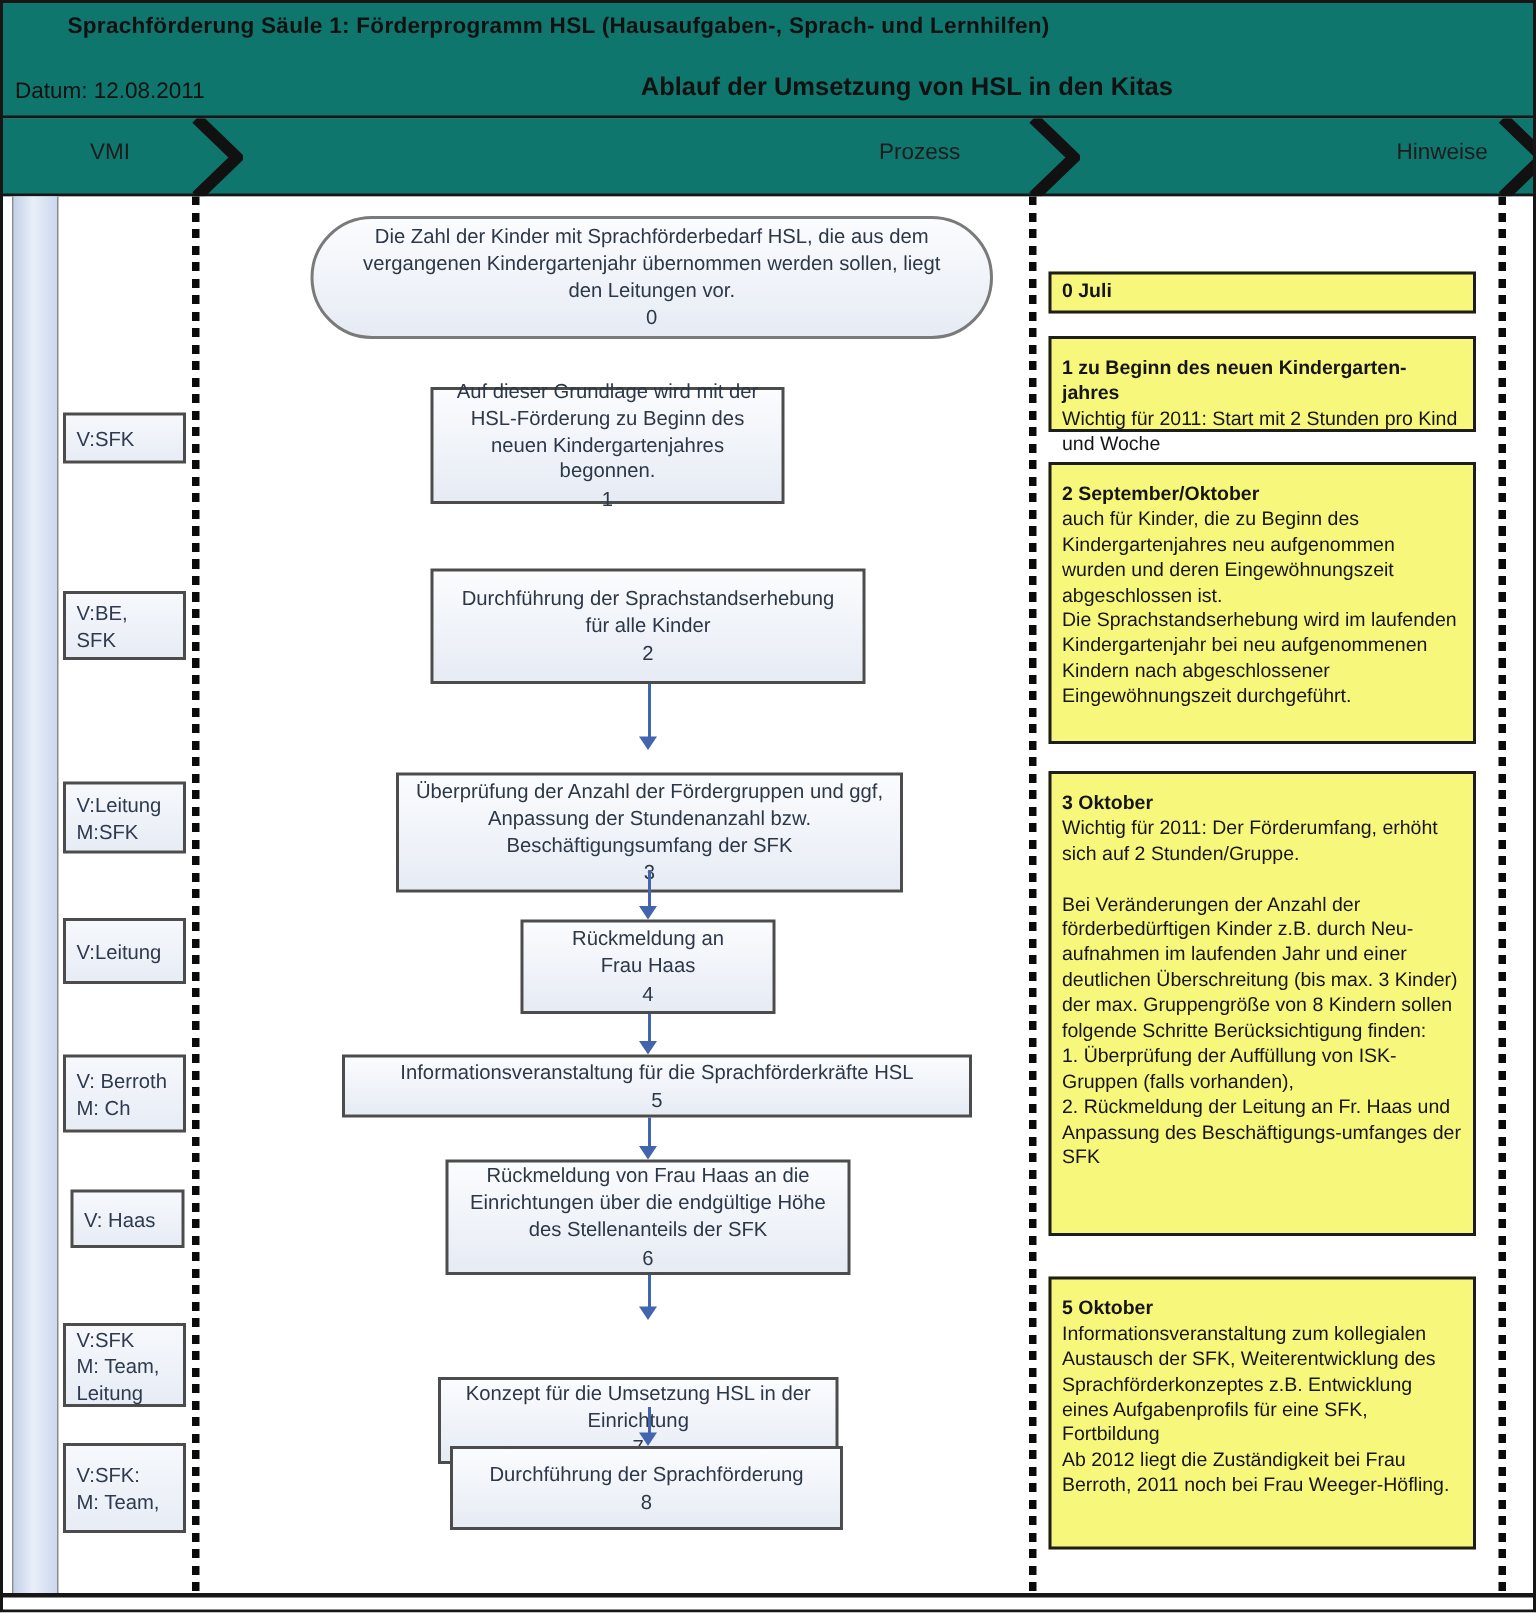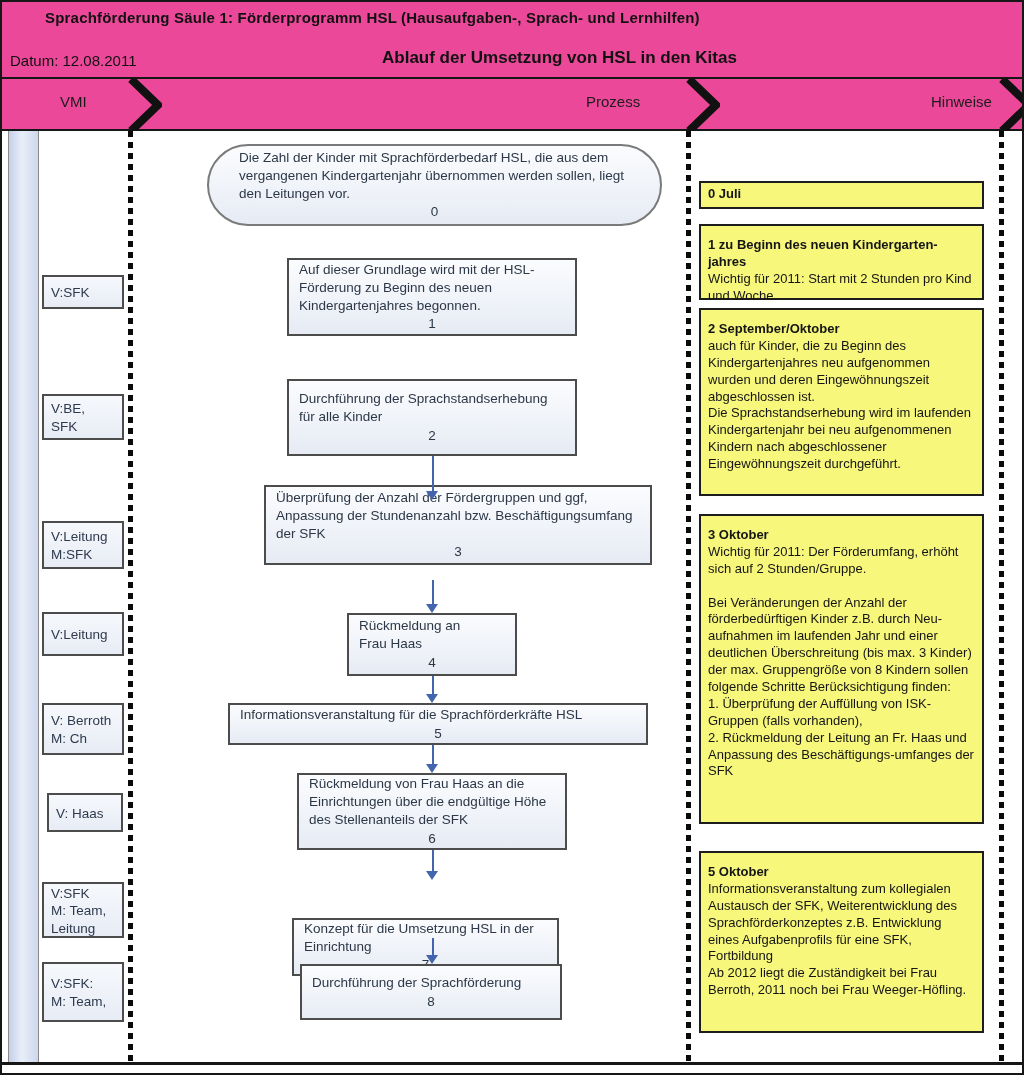--- a/index.html
+++ b/index.html
@@ -7,30 +7,30 @@
     position:relative;
     width:1024px;height:1075px;
     box-sizing:border-box;
     border:2px solid #161616;
     font-family:"Liberation Sans","DejaVu Sans",sans-serif;
     color:#111;
     background:#fff;
     overflow:hidden;
   }
   
-  .band{background:#ec4899;box-sizing:border-box;position:relative;}
+  .band{background:#0f766e;box-sizing:border-box;position:relative;}
   #band-top{height:77px;border-bottom:2px solid #161616;}
   #doc-title{
     position:absolute;left:43px;top:7px;
     font-size:15px;font-weight:bold;letter-spacing:.2px;
   }
   #doc-date{position:absolute;left:8px;top:50px;font-size:15px;}
   #doc-subtitle{
     position:absolute;left:380px;top:46px;width:400px;
-    text-align:left;font-size:17px;font-weight:bold;
+    text-align:right;font-size:17px;font-weight:bold;
   }
   #band-cols{height:52px;border-bottom:2px solid #161616;}
   .col-label{position:absolute;top:14px;font-size:15px;color:#1c1c1c;}
   #col-vmi{left:58px;}
   #col-prozess{left:584px;}
   #col-hinweise{left:894px;margin-left:35px;}
   .chev{position:absolute;top:0;height:52px;width:34px;}
   #chev-1{left:126px;}
   #chev-2{left:684px;}
   #chev-3{left:997px;}
@@ -62,21 +62,21 @@
     padding:6px 5px 4px 7px;white-space:pre-line;
     display:flex;align-items:center;
   }
   
   .pbox{
     position:absolute;box-sizing:border-box;
     background:linear-gradient(#fbfcfe,#e6ebf4);
     border:2px solid #4c4c4c;
     color:#2c3847;font-size:13.5px;line-height:1.32;
     display:flex;flex-direction:column;justify-content:center;align-items:center;
-    text-align:left;padding:3px 10px;
+    text-align:center;padding:3px 10px;
   }
   .pbox .ptext{width:100%;}
   .pbox .pnum{margin-top:1px;}
   #pbox-0{border-radius:42px;border:2px solid #7a7a7a;padding:3px 30px;}
   
   .arrow{position:absolute;left:424px;width:13px;}
   .arrow .shaft{position:absolute;left:5.5px;top:0;width:2px;background:#4365ae;}
   .arrow .head{
     position:absolute;left:0;bottom:0;width:0;height:0;
     border-left:6.5px solid transparent;border-right:6.5px solid transparent;
@@ -137,30 +137,30 @@
     <div class="vbox" style="top:751px;height:56px;"><span>V:SFK
 M: Team,
 Leitung</span></div>
     <div class="vbox" style="top:831px;height:60px;"><span>V:SFK:
 M: Team,</span></div>
 
     <div id="pbox-0" class="pbox" style="left:205px;top:13px;width:455px;height:82px;">
       <div class="ptext">Die Zahl der Kinder mit Sprachförderbedarf HSL, die aus dem vergangenen Kindergartenjahr übernommen werden sollen, liegt den Leitungen vor.</div>
       <div class="pnum">0</div>
     </div>
-    <div class="pbox" style="left:285px;top:127px;width:290px;height:78px;">
+    <div class="pbox" style="left:285px;top:127px;width:236px;height:78px;">
       <div class="ptext">Auf dieser Grundlage wird mit der HSL-Förderung zu Beginn des neuen Kindergartenjahres begonnen.</div>
       <div class="pnum">1</div>
     </div>
     <div class="pbox" style="left:285px;top:248px;width:290px;height:77px;">
       <div class="ptext" style="white-space:pre-line;">Durchführung der Sprachstandserhebung
 für alle Kinder</div>
       <div class="pnum">2</div>
     </div>
-    <div class="pbox" style="left:262px;top:354px;width:388px;height:80px;">
+    <div class="pbox" style="left:262px;top:384px;width:338px;height:80px;">
       <div class="ptext">Überprüfung der Anzahl der Fördergruppen und ggf, Anpassung der Stundenanzahl bzw. Beschäftigungsumfang der SFK</div>
       <div class="pnum">3</div>
     </div>
     <div class="pbox" style="left:345px;top:482px;width:170px;height:63px;">
       <div class="ptext" style="white-space:pre-line;">Rückmeldung an
 Frau Haas</div>
       <div class="pnum">4</div>
     </div>
     <div class="pbox" style="left:226px;top:572px;width:420px;height:42px;">
       <div class="ptext">Informationsveranstaltung für die Sprachförderkräfte HSL</div>
@@ -200,21 +200,21 @@
         <div class="head"></div>
       </div>
     <div class="arrow" style="top:807px;height:26px;">
         <div class="shaft" style="height:18px;"></div>
         <div class="head"></div>
       </div>
 
     <div class="note" style="top:50px;height:28px;padding-top:3px;">
       <div class="ntitle">0 Juli</div>
     </div>
-    <div class="note" style="top:93px;height:76px;">
+    <div class="note" style="top:93px;height:64px;">
       <div class="ntitle">1 zu Beginn des neuen Kindergarten-jahres</div>
       <div class="nbody">Wichtig für 2011: Start mit 2 Stunden pro Kind und Woche</div>
     </div>
     <div class="note" style="top:177px;height:188px;">
       <div class="ntitle">2 September/Oktober</div>
       <div class="nbody">auch für Kinder, die zu Beginn des Kindergartenjahres neu aufgenommen wurden und deren Eingewöhnungszeit abgeschlossen ist.
 Die Sprachstandserhebung wird im laufenden Kindergartenjahr bei neu aufgenommenen Kindern nach abgeschlossener Eingewöhnungszeit durchgeführt.</div>
     </div>
     <div class="note" style="top:383px;height:310px;">
       <div class="ntitle">3 Oktober</div>

